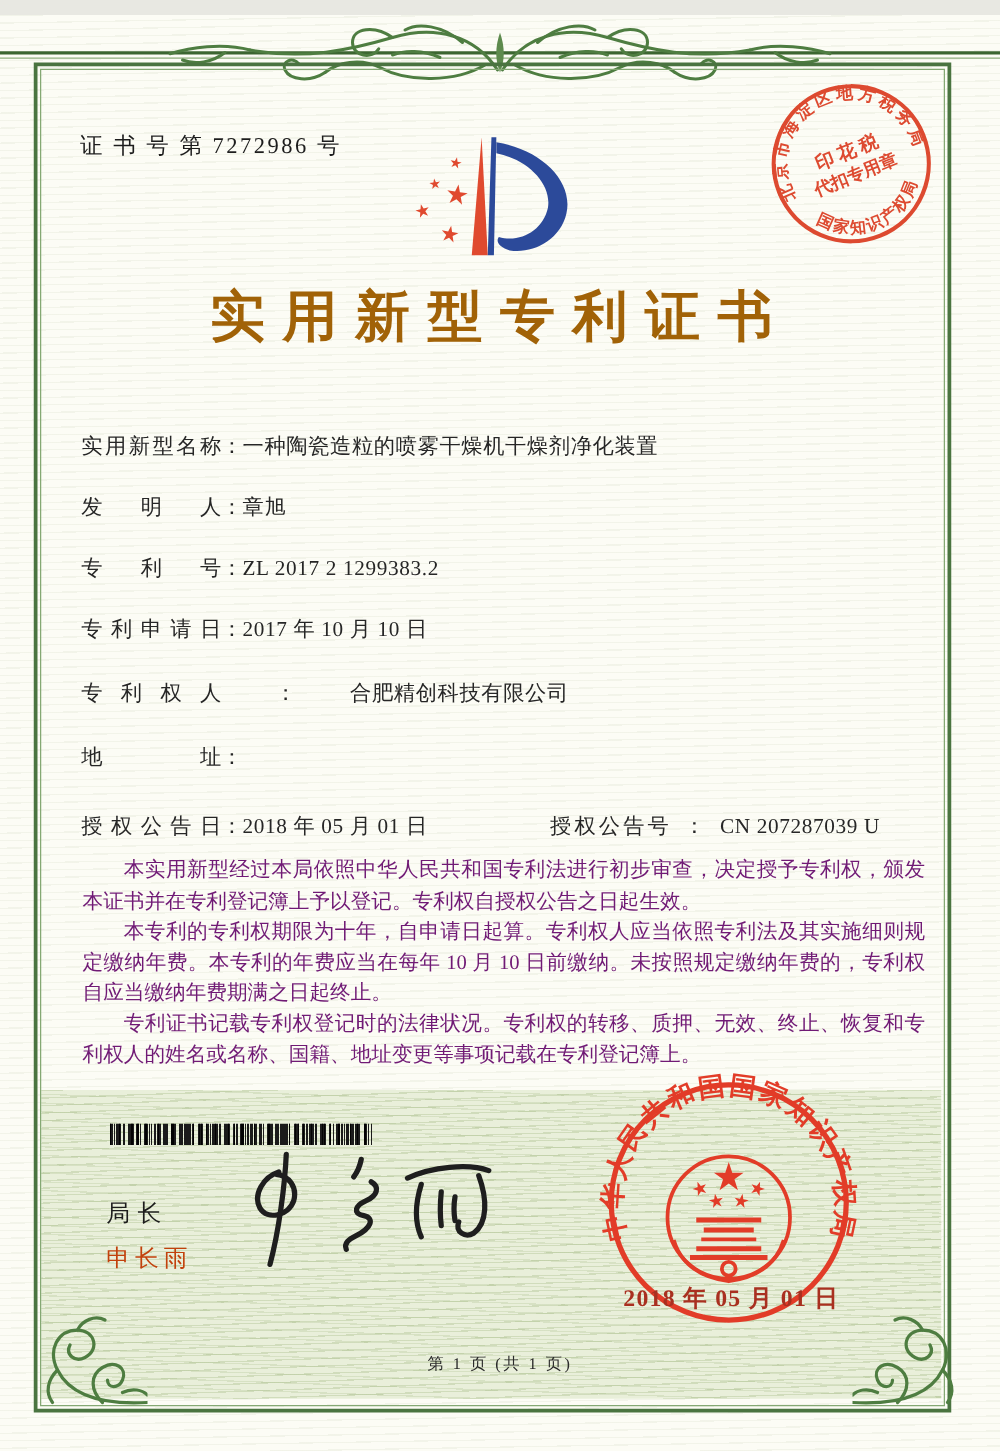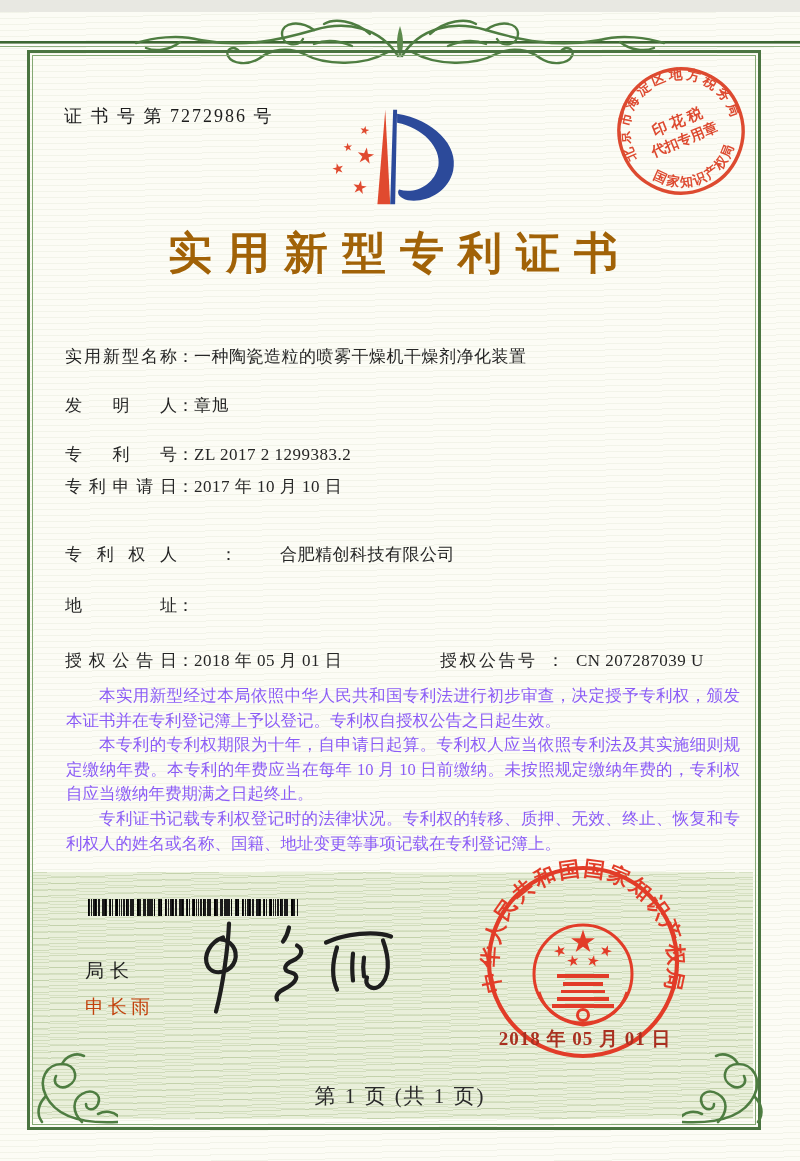--- a/index.html
+++ b/index.html
@@ -39,32 +39,32 @@
     font-size:44px;font-weight:bold;letter-spacing:14px;color:#a16207;
   }
   
   .field-row{position:absolute;left:65px;right:64px;display:flex;font-size:17px;line-height:25px;}
   .f-label{width:112px;flex:0 0 112px;text-align:justify;text-align-last:justify;}
   .f-colon{flex:0 0 auto;}
   .f-value{flex:1;white-space:pre-line;letter-spacing:.5px;}
   .row-name{top:332px;}
   .row-inventor{top:381px;}
   .row-patentno{top:430px;}
-  .row-filing{top:462px;}
+  .row-filing{top:479px;}
   .row-patentee{top:530px;gap:43px;}
   .row-address{top:581px;}
   .row-grant{top:636px;}
   .grant-split{display:flex;width:100%;}
   .grant-left{display:flex;flex:0 0 375px;}
   .grant-right{display:flex;gap:12px;}
   .grant-right .f-label{width:95px;flex:0 0 95px;}
   
   .body-text{
     position:absolute;left:66px;right:60px;top:672px;
-    font-size:16.5px;line-height:24.6px;text-align:justify;color:#8b5cf6;
+    font-size:16.5px;line-height:24.6px;text-align:justify;color:#701a75;
   }
   .body-text p{margin:0;text-indent:2em;}
   
   .barcode{
     position:absolute;left:88px;top:887px;width:210px;height:17px;
     background:
       repeating-linear-gradient(90deg,#1b1b1b 0 2px,transparent 2px 3px,#1b1b1b 3px 4px,transparent 4px 7px),
       repeating-linear-gradient(90deg,#1b1b1b 0 1px,transparent 1px 5px,#1b1b1b 5px 8px,transparent 8px 11px);
     background-blend-mode:multiply;
   }
@@ -72,21 +72,21 @@
   .signoff-title{position:absolute;left:85px;top:946px;font-size:19px;letter-spacing:6px;color:#1c1c1c;}
   .signoff-name{position:absolute;left:85px;top:982px;font-size:19px;letter-spacing:4px;color:#c2410c;}
   .signature{position:absolute;left:185px;top:903px;width:230px;height:106px;}
   
   .seal{position:absolute;left:473px;top:840px;width:220px;height:220px;}
   .seal-date{
     position:absolute;left:480px;top:1014px;width:210px;text-align:center;
     font-size:19px;font-weight:bold;color:#a93020;letter-spacing:1px;
   }
   
-  .footer-page{position:absolute;left:0;top:1070px;width:800px;text-align:center;font-size:21px;letter-spacing:2px;color:#2a2a2a;}
+  .footer-page{position:absolute;left:0;top:1070px;width:800px;text-align:center;font-size:13px;letter-spacing:2px;color:#2a2a2a;}
   .scan-edge{position:absolute;left:0;bottom:0;width:800px;height:7px;background:linear-gradient(#0000,#00000022);}
 </style>
 </head>
 <body>
 
 <div class="page">
 
   <div class="green-band"></div>
 
   <svg class="top-band" viewBox="0 0 800 58">

